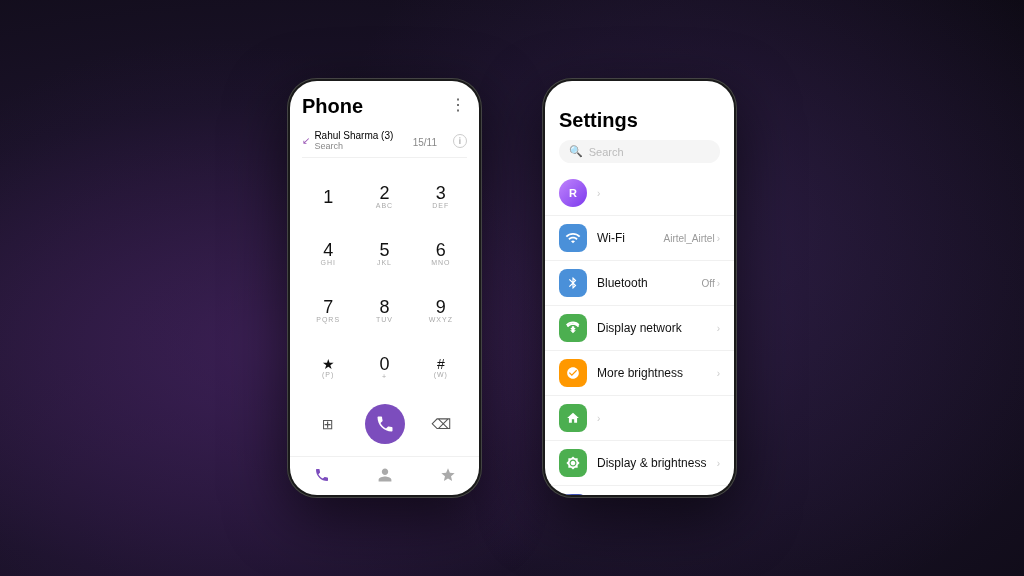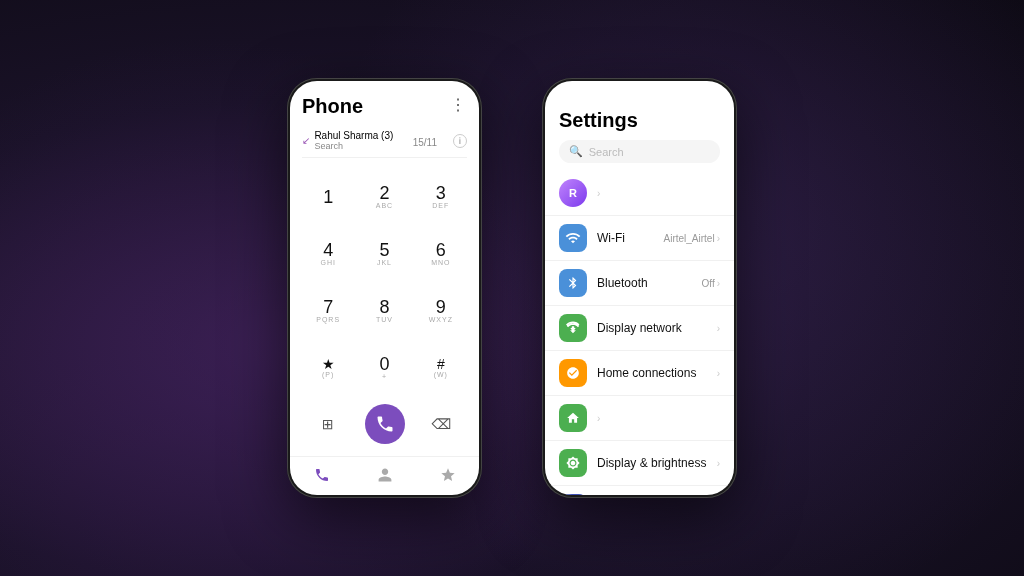--- a/index.html
+++ b/index.html
@@ -507,21 +507,21 @@
           </div>
         </div>
 
         <div class="settings-item">
           <div class="settings-icon" style="background:#FF9800; border-radius:8px; display:flex; align-items:center; justify-content:center;">
             <svg width="14" height="14" viewBox="0 0 24 24" fill="white">
               <path d="M12 2C6.48 2 2 6.48 2 12s4.48 10 10 10 10-4.48 10-10S17.52 2 12 2zm-2 15l-5-5 1.41-1.41L10 14.17l7.59-7.59L19 8l-9 9z"></path>
             </svg>
           </div>
           <div class="settings-item-content">
-            <div class="settings-item-name">Home connections</div>
+            <div class="settings-item-name">More brightness</div>
           </div>
           <div class="settings-item-right">
             <span class="chevron">›</span>
           </div>
         </div>
 
         <div class="settings-item">
           <div class="settings-icon" style="background:#4CAF50; border-radius:8px; display:flex; align-items:center; justify-content:center;">
             <svg width="14" height="14" viewBox="0 0 24 24" fill="white">
               <path d="M10 20v-6h4v6h5v-8h3L12 3 2 12h3v8z"></path>

